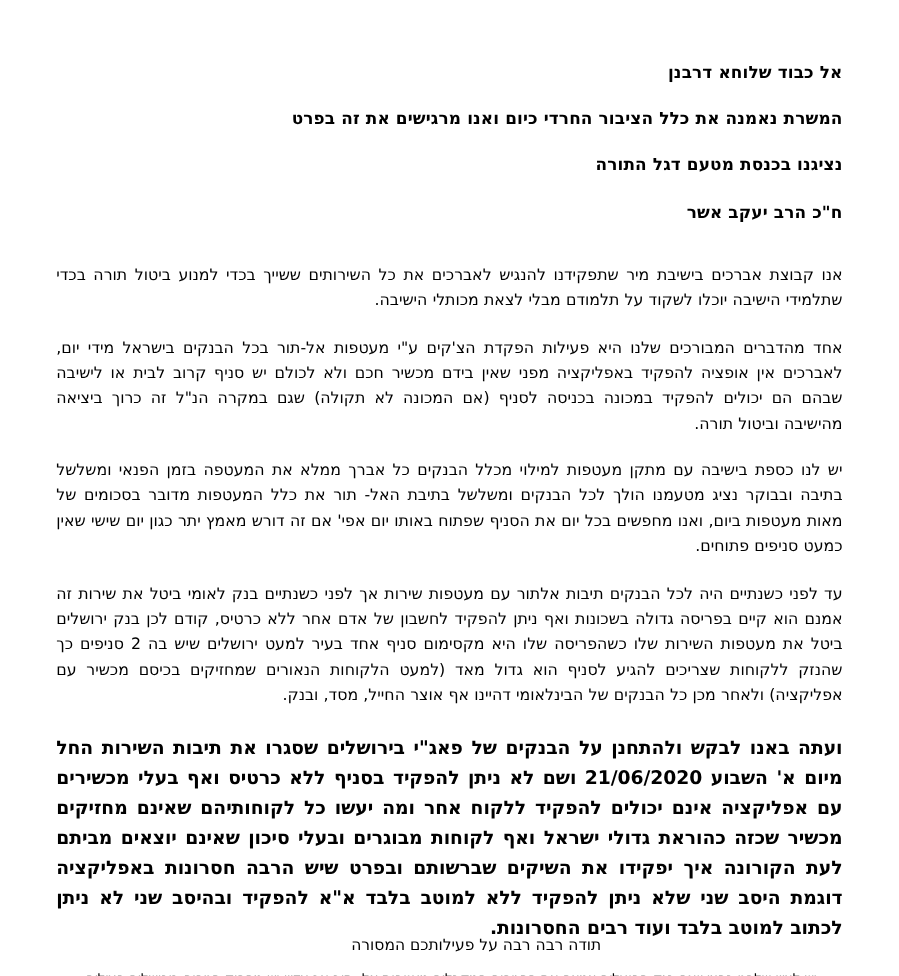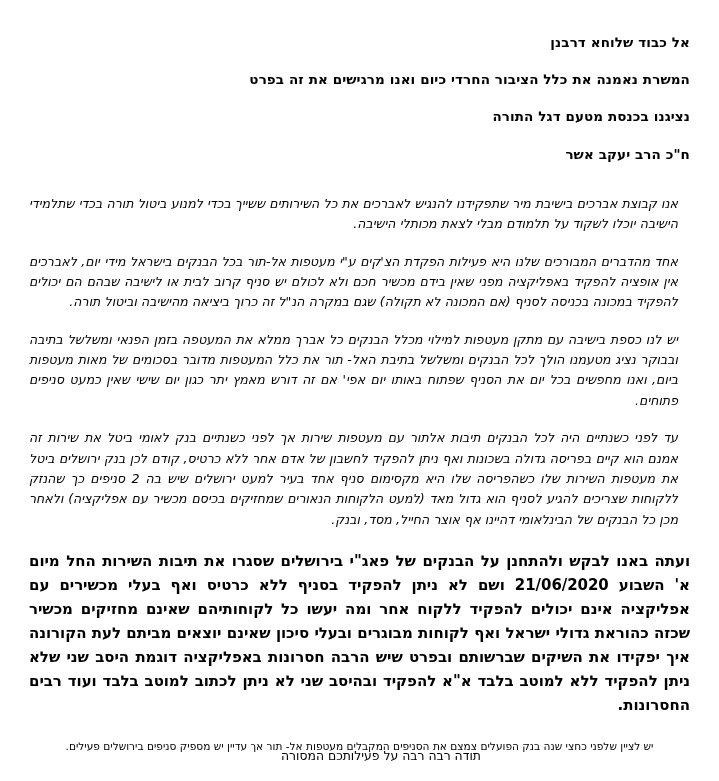--- a/index.html
+++ b/index.html
@@ -15,21 +15,21 @@
     font-family: "DejaVu Sans", "Liberation Sans", sans-serif;
     color: #000000;
     -webkit-font-smoothing: antialiased;
   }
 
   .page {
     box-sizing: border-box;
     width: 719px;
     height: 781px;
     background: #ffffff;
-    padding: 0;
+    padding: 16px;
     position: relative;
     direction: rtl;
   }
 
   
   .heading-block {
     padding: 34px 29px 0 29px;
   }
   .heading-line {
     text-align: right;
@@ -50,23 +50,22 @@
   
   .body-block {
     padding: 0 29px;
     margin-top: 32px;
   }
   .para {
     text-align: justify;
     text-align-last: right;
     font-size: 12.6px;
     line-height: 1.62;
-    margin: 0 12px 17px 0;
+    margin: 0 0 17px 0;
     word-spacing: 0.2px;
-    font-style: italic;
   }
   .para.last-of-body {
     margin-bottom: 19px;
   }
 
   
   .para-bold {
     text-align: justify;
     text-align-last: right;
     font-size: 15px;

